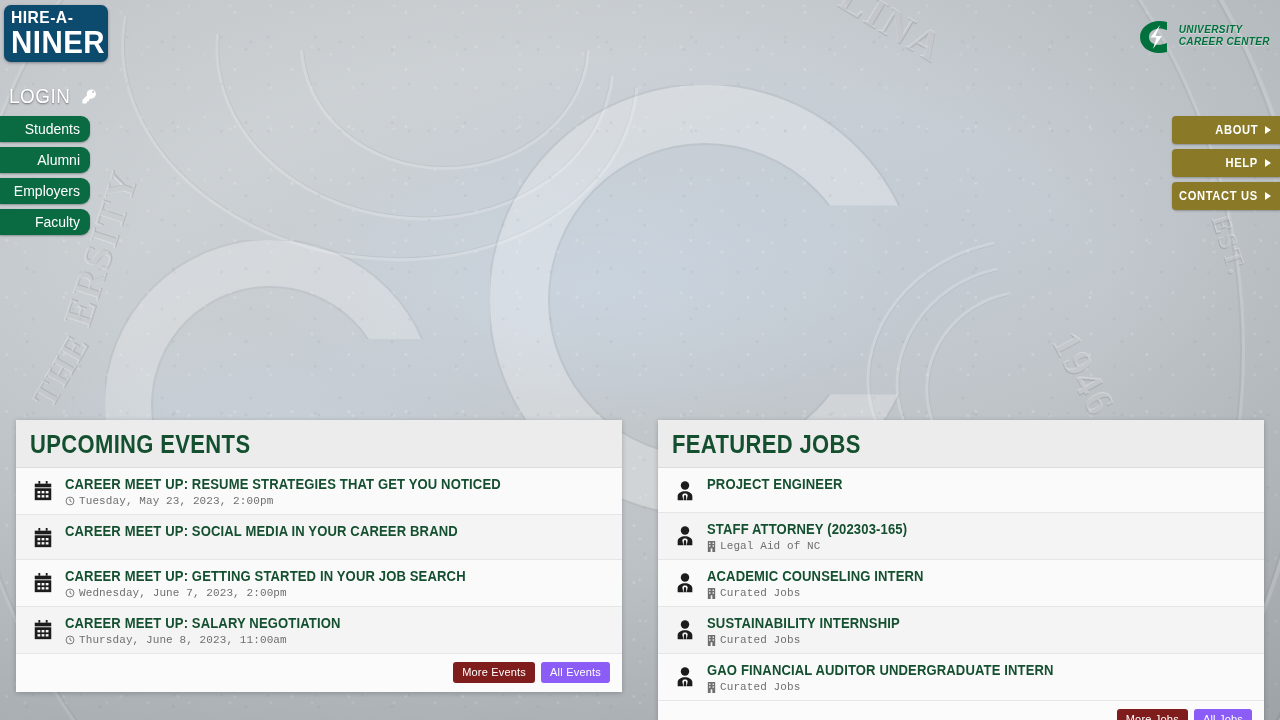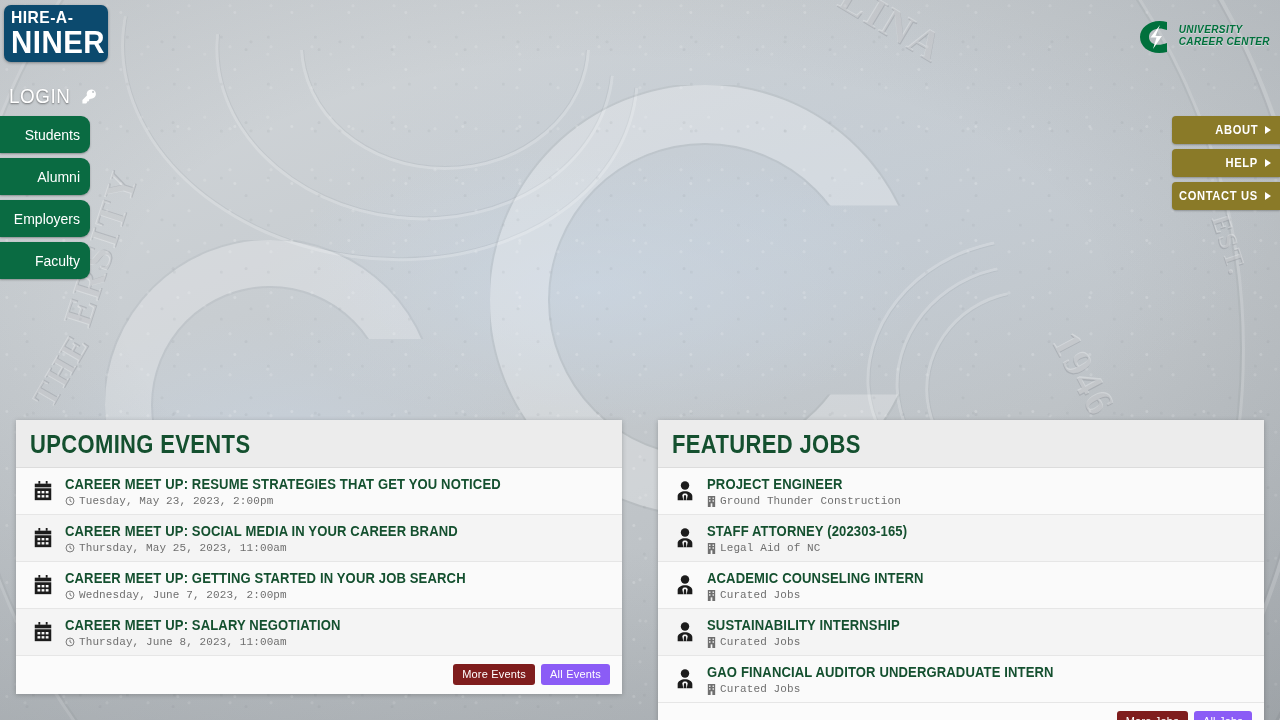--- a/index.html
+++ b/index.html
@@ -151,21 +151,21 @@
     font-size: 21px; font-weight: normal; letter-spacing: 0.6px;
     transform: scaleX(0.9); transform-origin: left center;
   }
 
   
   #audience-nav {
     position: absolute; left: 0; top: 116px;
     display: flex; flex-direction: column; gap: 5px;
   }
   #audience-nav .nav-btn {
-    width: 90px; height: 37px;
+    width: 90px; height: 26px;
     background: #0a6b42;
     border-radius: 0 9px 9px 0;
     color: #fff;
     font-size: 14px;
     display: flex; align-items: center; justify-content: flex-end;
     padding-right: 10px;
     cursor: pointer;
     box-shadow: 0 1px 2px rgba(0,0,0,0.3);
   }
 
@@ -436,29 +436,20 @@
               <rect x="10.5" y="12" width="3" height="2.6"></rect>
               <rect x="15" y="12" width="3" height="2.6"></rect>
               <rect x="6" y="16.5" width="3" height="2.6"></rect>
               <rect x="10.5" y="16.5" width="3" height="2.6"></rect>
               <rect x="15" y="16.5" width="3" height="2.6"></rect>
             </g>
         </svg>
       </span>
       <div class="row-body">
         <div class="row-title">CAREER MEET UP: SOCIAL MEDIA IN YOUR CAREER BRAND</div>
-        <div class="row-meta">
-          <span>
-            <svg width="10" height="10" viewBox="0 0 24 24" fill="none" stroke="#6f6f6f" stroke-width="2.2">
-                <circle cx="12" cy="12" r="9.5"></circle>
-                <path d="M12 6.5V12l4 2.2"></path>
-              </svg>
-          </span>
-          <span class="meta-text">Thursday, May 25, 2023, 11:00am</span>
-        </div>
       </div>
     </div>
 
     <div class="row">
       <span class="row-icon">
         <svg width="22" height="22" viewBox="0 0 24 24" fill="#1c1c1c">
           <path d="M7 1h2v3H7zM15 1h2v3h-2z"></path>
             <path d="M3 4h18v4H3z"></path>
             <path d="M3 9h18v13H3z"></path>
           <g fill="#fbfbfb">
@@ -531,35 +522,20 @@
     <div class="row">
       <span class="row-icon">
         <svg width="22" height="22" viewBox="0 0 24 24" fill="#1c1c1c">
           <circle cx="12" cy="6" r="4.6"></circle>
           <path d="M12 12.4c-4 0-8 2.3-8 5.2V22h6.1l-1.1-5.6 1.6-1.7h2.8l1.6 1.7L13.9 22H20v-4.4c0-2.9-4-5.2-8-5.2z"></path>
           <path d="M11 16.6h2l.6 5.4h-3.2z"></path>
         </svg>
       </span>
       <div class="row-body">
         <div class="row-title">PROJECT ENGINEER</div>
-        <div class="row-meta">
-          <span>
-            <svg width="9" height="11" viewBox="0 0 14 18" fill="#6f6f6f">
-                <rect x="1" y="0" width="12" height="18"></rect>
-                <g fill="#f4f4f4">
-                  <rect x="3" y="2.5" width="2.3" height="2.3"></rect>
-                  <rect x="8.7" y="2.5" width="2.3" height="2.3"></rect>
-                  <rect x="3" y="7" width="2.3" height="2.3"></rect>
-                  <rect x="8.7" y="7" width="2.3" height="2.3"></rect>
-                  <rect x="5.6" y="12" width="2.8" height="6"></rect>
-                </g>
-              </svg>
-          </span>
-          <span class="meta-text">Ground Thunder Construction</span>
-        </div>
       </div>
     </div>
 
     <div class="row">
       <span class="row-icon">
         <svg width="22" height="22" viewBox="0 0 24 24" fill="#1c1c1c">
           <circle cx="12" cy="6" r="4.6"></circle>
           <path d="M12 12.4c-4 0-8 2.3-8 5.2V22h6.1l-1.1-5.6 1.6-1.7h2.8l1.6 1.7L13.9 22H20v-4.4c0-2.9-4-5.2-8-5.2z"></path>
           <path d="M11 16.6h2l.6 5.4h-3.2z"></path>
         </svg>

